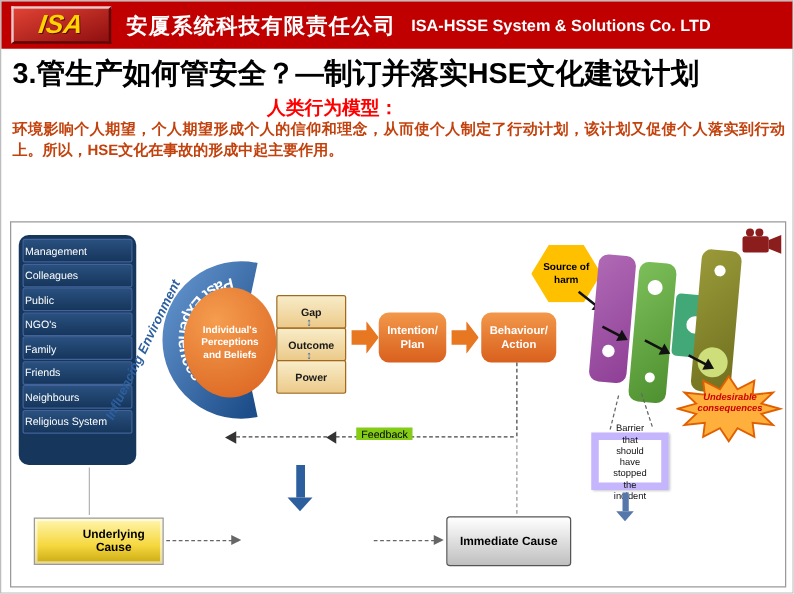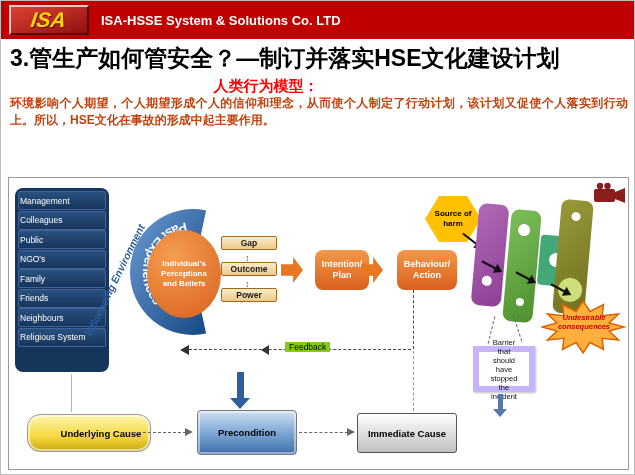--- a/index.html
+++ b/index.html
@@ -35,34 +35,34 @@
     color:#2d5f9e; font-style:italic; font-weight:bold; font-size:10.5px; white-space:nowrap; }
 
   .arc-svg { left:112px; top:18px; }
 
   .ellipse { left:138px; top:52px; width:74px; height:88px; border-radius:50%;
     background:radial-gradient(circle at 35% 30%, #f59d4e, #d9601e);
     display:flex; align-items:center; justify-content:center; text-align:center;
     color:#fff; font-weight:bold; font-size:8px; line-height:1.25; padding:0 8px; }
   .ellipse span { position:static; }
 
-  .factor { left:212px; width:56px; height:14px; display:flex; align-items:center; justify-content:center;
+  .factor { left:212px; width:56px; height:27px; display:flex; align-items:center; justify-content:center;
     background:linear-gradient(180deg,#f8ecc8,#ecca8a); border:1px solid #a06a1a; border-radius:2px;
     font-size:8.5px; font-weight:bold; color:#1a1a1a; }
   .f-gap { top:58px; } .f-outcome { top:84px; } .f-power { top:110px; }
   .vlink { left:236px; color:#2d5f9e; font-size:9px; font-weight:bold; }
   .v1 { top:75px; } .v2 { top:101px; }
 
   .block-arrow { width:22px; height:26px; background:#e87722;
     clip-path:polygon(0 28%, 55% 28%, 55% 0, 100% 50%, 55% 100%, 55% 72%, 0 72%); }
   .ba1 { left:272px; top:79px; } .ba2 { left:352px; top:79px; }
 
   .obox { top:72px; height:40px; border-radius:8px; background:linear-gradient(180deg,#f2984a,#d9601e);
     display:flex; align-items:center; justify-content:center; text-align:center;
-    color:#fff; font-weight:bold; font-size:9px; line-height:1.2; padding:0 4px;margin-left:12px; }
+    color:#fff; font-weight:bold; font-size:9px; line-height:1.2; padding:0 4px; }
   .obox-intention { left:294px; width:54px; }
   .obox-behaviour { left:376px; width:60px; }
 
   .hexagon { left:416px; top:18px; width:56px; height:46px; background:#ffc000;
     clip-path:polygon(25% 0, 75% 0, 100% 50%, 75% 100%, 25% 100%, 0 50%);
     display:flex; align-items:center; justify-content:center; text-align:center;
     font-size:8px; font-weight:bold; color:#000; line-height:1.2; padding:0 8px; }
 
   .flow-line { height:2px; background:#111; }
   .flow-line::after { content:""; position:absolute; right:-7px; top:-4px;
@@ -109,21 +109,21 @@
   .behaviour-drop { left:404px; top:112px; height:59px; width:0; border-left:1.5px dashed #444; }
   .immediate-drop { left:404px; top:173px; height:60px; width:0; border-left:1px dashed #999; }
   .underlying-drop { left:62px; top:196px; height:38px; width:0; border-left:1px solid #b5b5b5; }
 
   .pre-arrow-stem { left:228px; top:194px; width:7px; height:26px; background:#2d5f9e; }
   .pre-arrow-head { left:221px; top:220px; width:0; height:0;
     border-top:11px solid #2d5f9e; border-left:10px solid transparent; border-right:10px solid transparent; }
 
   
   .cause { display:flex; align-items:center; justify-content:center; font-weight:bold; font-size:9.5px; color:#000; text-align:center; }
-  .cause-underlying { left:18px; top:236px; width:124px; height:38px; border:1px solid #999; border-radius:13px;
+  .cause-underlying { left:18px; top:236px; width:104px; height:38px; border:1px solid #999; border-radius:0;
     background:linear-gradient(180deg,#fff6b0 0%,#f5d73e 60%,#caa911 100%); box-shadow:inset 0 0 0 2px rgba(255,255,255,.55);padding-left:24px; }
   .cause-precondition { left:188px; top:232px; width:100px; height:45px; border:1px solid #777; border-radius:4px;
     background:linear-gradient(180deg,#cfe0f2 0%,#7fa8d6 50%,#3e6ea8 100%); box-shadow:inset 0 0 0 2px rgba(255,255,255,.45); }
   .cause-immediate { left:348px; top:235px; width:100px; height:40px; border:1px solid #555; border-radius:3px;
     background:linear-gradient(180deg,#ffffff 0%,#dcdcdc 55%,#bfbfbf 100%); }
   .cause-link { height:0; border-top:1.5px dashed #666; }
   .cause-link::after { content:""; position:absolute; right:-2px; top:-5px;
     border-left:8px solid #666; border-top:4.5px solid transparent; border-bottom:4.5px solid transparent; }
   .cl1 { left:124px; top:254px; width:58px; }
   .cl2 { left:290px; top:254px; width:54px; }
@@ -132,20 +132,21 @@
 </style>
 </head>
 <body>
 
 <div class="page">
 
   <div class="header">
     <div class="logo-box">
       <span class="logo-text">ISA</span>
     </div>
+    <span class="company-cn">安厦系统科技有限责任公司</span>
     <span class="company-en">ISA-HSSE System &amp; Solutions Co. LTD</span>
   </div>
 
   <div class="title">3.管生产如何管安全？—制订并落实HSE文化建设计划</div>
   <div class="model-label">人类行为模型：</div>
   <div class="body-text">环境影响个人期望，个人期望形成个人的信仰和理念，从而使个人制定了行动计划，该计划又促使个人落实到行动上。所以，HSE文化在事故的形成中起主要作用。</div>
 
   <div class="diagram">
 
     <div class="sidebar">
@@ -226,21 +227,20 @@
     <div class="feedback-label">Feedback</div>
     <div class="behaviour-drop"></div>
     <div class="immediate-drop"></div>
     <div class="underlying-drop"></div>
 
     <div class="pre-arrow-stem"></div>
     <div class="pre-arrow-head"></div>
 
     <div class="cause cause-underlying">Underlying Cause</div>
     <div class="cause-link cl1"></div>
-    <div class="cause cause-precondition">Precondition</div>
     <div class="cause-link cl2"></div>
     <div class="cause cause-immediate">Immediate Cause</div>
 
     <svg class="camera-svg" width="34" height="22" viewBox="0 0 34 22">
       <circle cx="7" cy="4" r="3.2" fill="#8b1d1d"></circle>
       <circle cx="14.5" cy="4" r="3.2" fill="#8b1d1d"></circle>
       <rect x="1" y="7" width="21" height="13" rx="2" fill="#8b1d1d"></rect>
       <polygon points="22,10 32,6 32,21 22,17" fill="#8b1d1d"></polygon>
     </svg>
 

